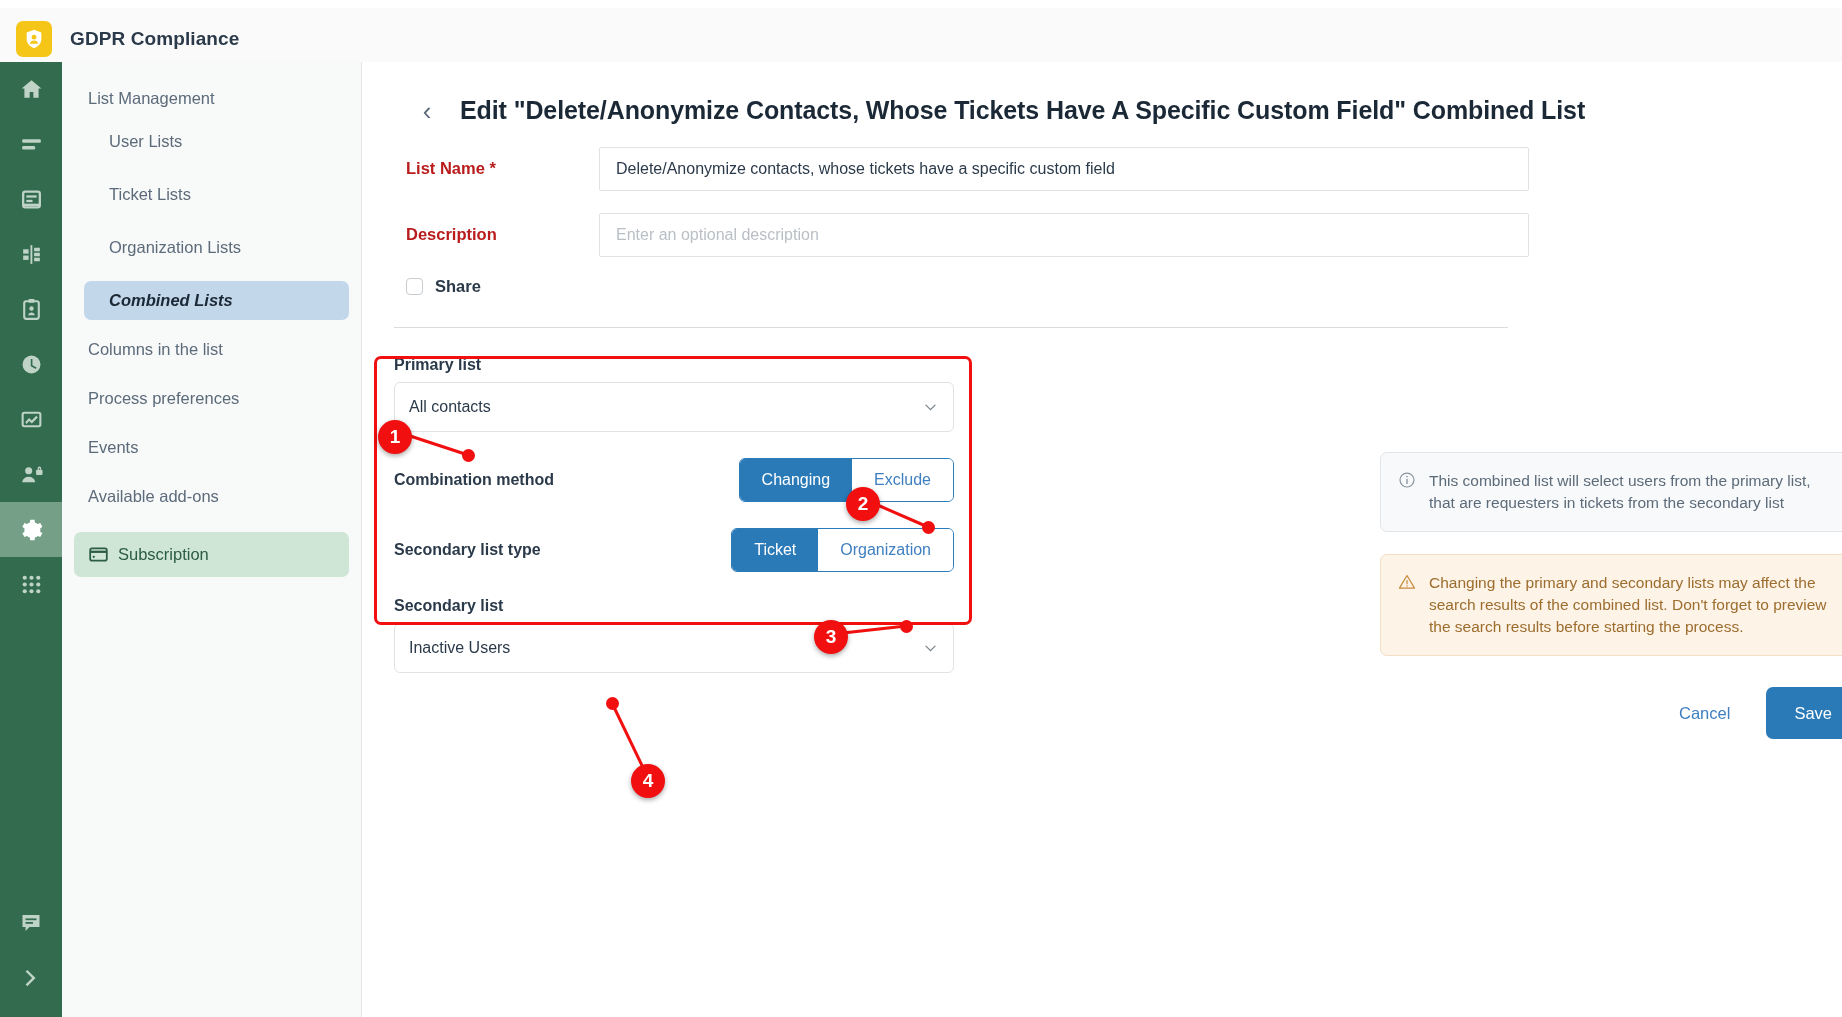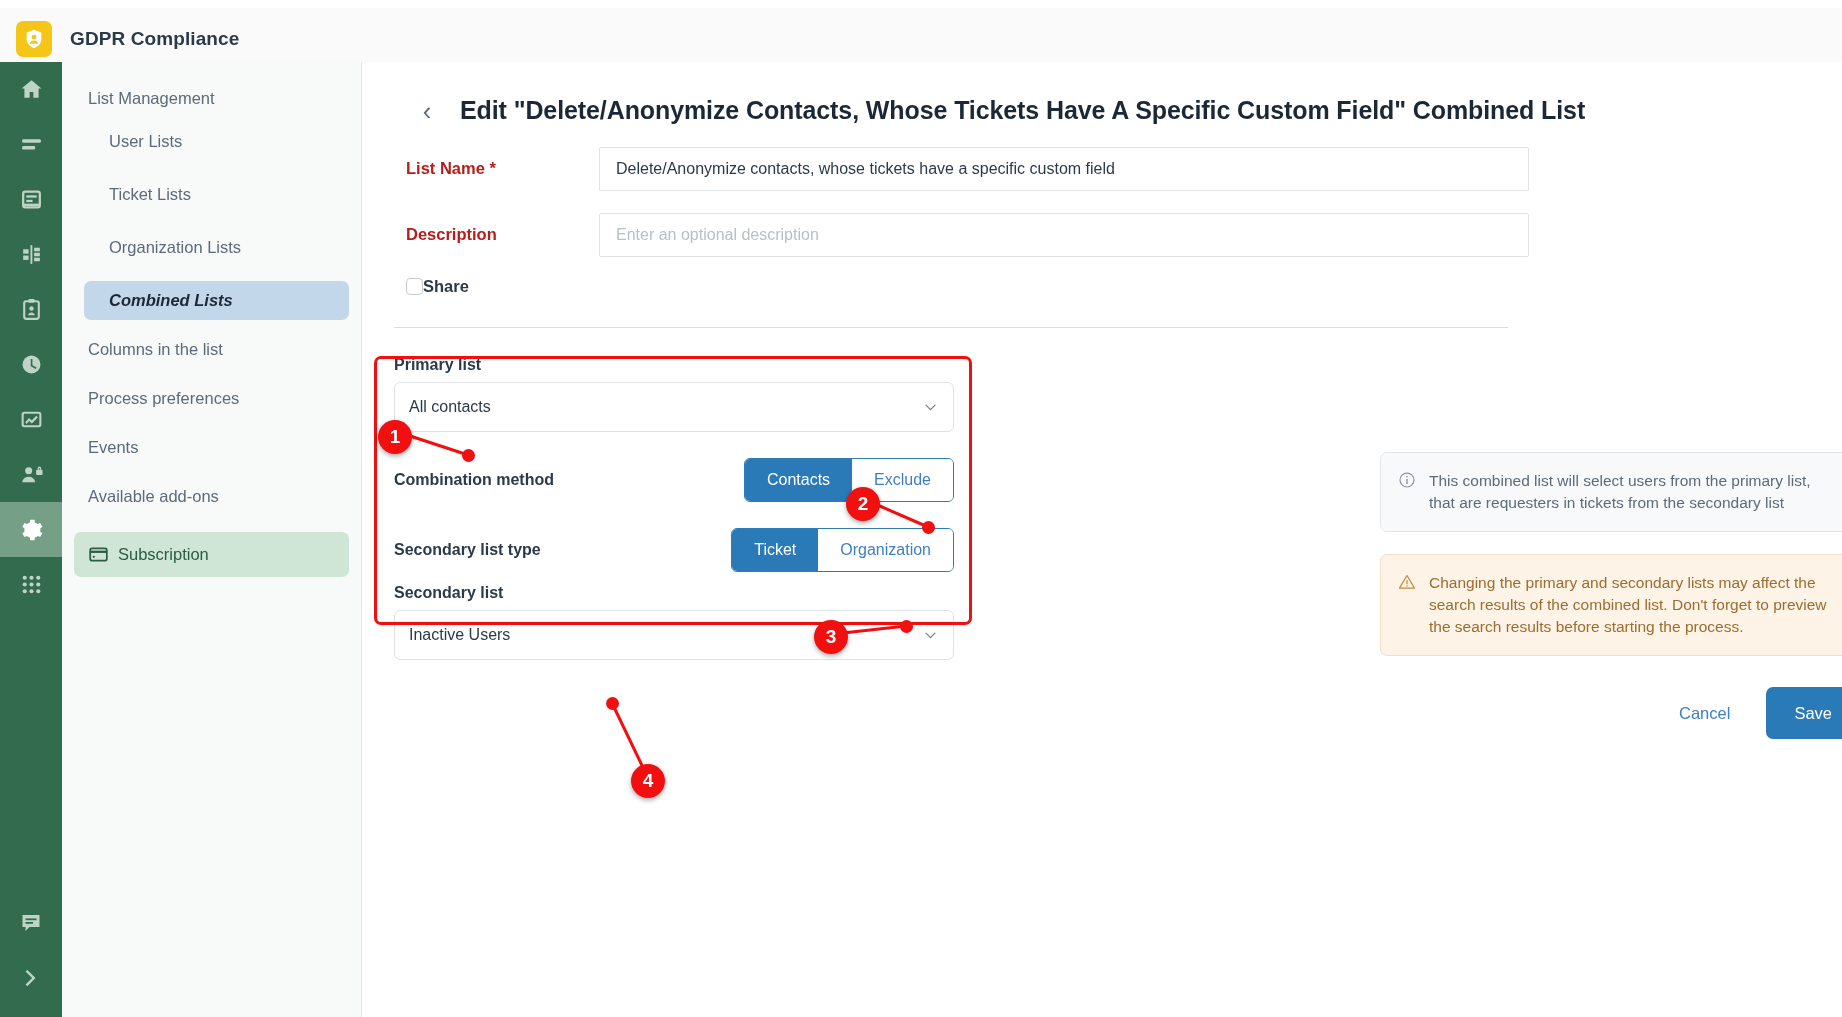--- a/index.html
+++ b/index.html
@@ -103,21 +103,21 @@
     display: flex; align-items: center; padding: 0 16px;
     font-size: 16px; color: #2b3a4a;
   }
   .field.placeholder { color: #b9bfc5; }
 
   #share-row { display: flex; align-items: center; padding-left: 44px; margin-top: 20px; }
   #share-box {
     width: 17px; height: 17px; border: 1px solid #c7ccd1; border-radius: 4px; background: #fff;
     cursor: pointer;
   }
-  #share-label { margin-left: 0; font-size: 16.5px; color: #2b3a4a; font-weight: 600; }
+  #share-label { margin-left: 12px; font-size: 16.5px; color: #2b3a4a; font-weight: 600; }
 
   #divider { margin: 31px 0 0 32px; width: 1114px; height: 1px; background: #d9dde0; }
 
   
   #panel-wrap { position: relative; margin-top: 28px; }
   #red-box {
     position: absolute; left: 12px; top: 0; width: 598px; height: 269px;
     border: 3px solid #f10f0f; border-radius: 7px; pointer-events: none; z-index: 5;
   }
   #panel { padding-left: 32px; width: 620px; }
@@ -347,34 +347,34 @@
             <svg width="17" height="17" viewBox="0 0 24 24">
                 <path d="M5.6 8.6 12 15l6.4-6.4" fill="none" stroke="#7a848d" stroke-width="1.8" stroke-linecap="round"></path>
               </svg>
           </span>
         </div>
       </div>
 
       <div class="toggle-row">
         <div class="panel-label">Combination method</div>
         <div class="seg">
-          <div class="on">Contacts</div>
+          <div class="on">Changing</div>
           <div>Exclude</div>
         </div>
       </div>
 
       <div class="toggle-row">
         <div class="panel-label">Secondary list type</div>
         <div class="seg">
           <div class="on">Ticket</div>
           <div>Organization</div>
         </div>
       </div>
 
-      <div style="margin-top:12px">
+      <div style="margin-top:25px">
         <div class="panel-label">Secondary list</div>
         <div class="select">
           <span>Inactive Users</span>
           <span class="caret">
             <svg width="17" height="17" viewBox="0 0 24 24">
                 <path d="M5.6 8.6 12 15l6.4-6.4" fill="none" stroke="#7a848d" stroke-width="1.8" stroke-linecap="round"></path>
               </svg>
           </span>
         </div>
       </div>

